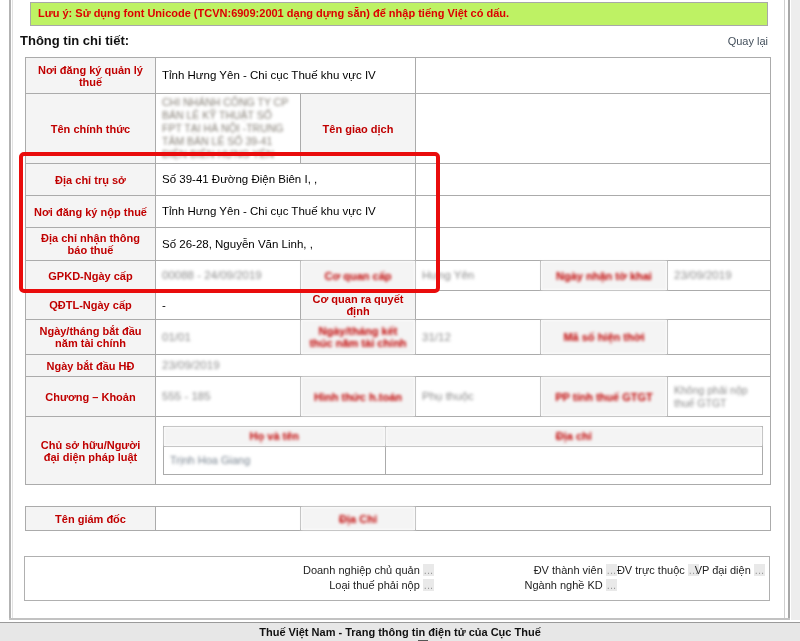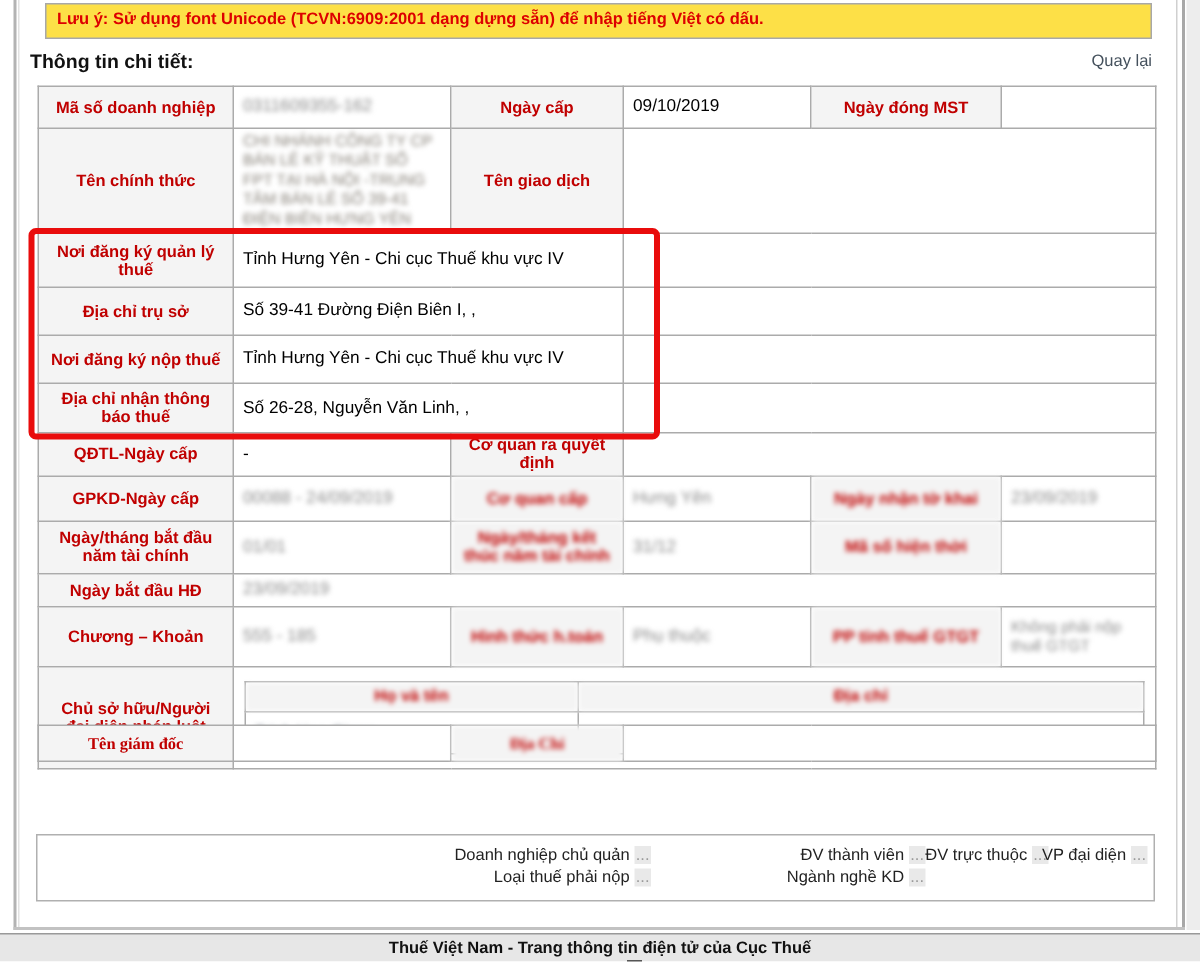--- a/index.html
+++ b/index.html
@@ -10,40 +10,40 @@
     font-family:"Liberation Sans","DejaVu Sans",sans-serif;
   }
   
   .vline { position:absolute; top:0; height:620px; }
   .panel-bottom { position:absolute; left:9px; top:618px; width:781px; height:2px; background:#c2c2c2; }
   .right-gutter { position:absolute; left:791px; top:0; width:9px; height:620px; background:#ededed; }
 
   
   .notice-box {
     position:absolute; left:30px; top:2px; width:738px; height:24px;
-    border:1px solid #a8a8a8; background:#fde047;
+    border:1px solid #a8a8a8; background:#bef264;
   }
   .notice-text {
     position:absolute; left:7px; top:4px;
     font-size:11px; font-weight:bold; color:#dd0000;
   }
 
   .page-title { position:absolute; left:20px; top:33px; font-size:13px; font-weight:bold; color:#111; }
   .back-link  { position:absolute; right:32px; top:35px; font-size:11px; color:#44505c; cursor:pointer; }
 
   
   table.detail { border-collapse:collapse; table-layout:fixed; width:745px; }
   table.detail td { border:1px solid #ababab; vertical-align:middle; padding:2px 6px; overflow:hidden; }
   td.lbl {
     background:#f4f4f4; color:#c00000; font-weight:bold;
     font-size:11px; text-align:center; line-height:12px;
   }
   td.val { background:#ffffff; font-size:11.5px; color:#000; text-align:left; padding-left:8px; line-height:13px; }
   .tbl-main { position:absolute; left:25px; top:57px; }
-  .tbl-exec { position:absolute; left:25px; top:483px;font-family:Liberation Serif, serif; }
+  .tbl-exec { position:absolute; left:25px; top:506px; }
 
   
   .blur      { filter:blur(1.7px); }
   .g-grey    { color:#8b8b8b; }
   .g-brown   { color:#857f76; font-size:10.5px; line-height:13px; }
   .g-blue    { color:#76828e; }
   .lbl-blur  { filter:blur(1.6px); }
 
   
   table.inner { border-collapse:collapse; table-layout:fixed; width:600px; margin:4px auto; }
@@ -92,67 +92,59 @@
 <table class="detail tbl-main">
   <colgroup>
     <col style="width:130px">
       <col style="width:145px">
       <col style="width:115px">
     <col style="width:125px">
       <col style="width:127px">
       <col style="width:103px">
   </colgroup>
   <tbody>
-      <tr style="height:28px">
-    <td class="lbl">Mã số doanh nghiệp</td>
-    <td class="val"><span class="blur g-grey">0311609355-162</span></td>
-    <td class="lbl">Ngày cấp</td>
-    <td class="val">09/10/2019</td>
-    <td class="lbl">Ngày đóng MST</td>
-    <td class="val"></td>
+  <tr style="height:36px">
+    <td class="lbl">Nơi đăng ký quản lý thuế</td>
+    <td class="val" colspan="2">Tỉnh Hưng Yên - Chi cục Thuế khu vực IV</td>
+    <td class="val" colspan="3"></td>
   </tr>
   <tr style="height:70px">
     <td class="lbl">Tên chính thức</td>
     <td class="val"><span class="blur g-brown">CHI NHÁNH CÔNG TY CP BÁN LẺ KỸ THUẬT SỐ FPT TẠI HÀ NỘI -TRUNG TÂM BÁN LẺ SỐ 39-41 ĐIỆN BIÊN HƯNG YÊN</span></td>
     <td class="lbl">Tên giao dịch</td>
     <td class="val" colspan="3"></td>
   </tr>
-  <tr style="height:36px">
-    <td class="lbl">Nơi đăng ký quản lý thuế</td>
-    <td class="val" colspan="2">Tỉnh Hưng Yên - Chi cục Thuế khu vực IV</td>
-    <td class="val" colspan="3"></td>
-  </tr>
   <tr style="height:32px">
     <td class="lbl">Địa chỉ trụ sở</td>
     <td class="val" colspan="2">Số 39-41 Đường Điện Biên I, ,</td>
     <td class="val" colspan="3"></td>
   </tr>
   <tr style="height:32px">
     <td class="lbl">Nơi đăng ký nộp thuế</td>
     <td class="val" colspan="2">Tỉnh Hưng Yên - Chi cục Thuế khu vực IV</td>
     <td class="val" colspan="3"></td>
   </tr>
   <tr style="height:33px">
     <td class="lbl">Địa chỉ nhận thông báo thuế</td>
     <td class="val" colspan="2">Số 26-28, Nguyễn Văn Linh, ,</td>
-    <td class="val" colspan="3"></td>
-  </tr>
-  <tr style="height:25px">
-    <td class="lbl">QĐTL-Ngày cấp</td>
-    <td class="val">-</td>
-    <td class="lbl">Cơ quan ra quyết định</td>
     <td class="val" colspan="3"></td>
   </tr>
   <tr style="height:30px">
     <td class="lbl">GPKD-Ngày cấp</td>
     <td class="val"><span class="blur g-grey">00088 - 24/09/2019</span></td>
     <td class="lbl lbl-blur">Cơ quan cấp</td>
     <td class="val"><span class="blur g-grey">Hưng Yên</span></td>
     <td class="lbl lbl-blur">Ngày nhận tờ khai</td>
     <td class="val"><span class="blur g-grey">23/09/2019</span></td>
+  </tr>
+  <tr style="height:25px">
+    <td class="lbl">QĐTL-Ngày cấp</td>
+    <td class="val">-</td>
+    <td class="lbl">Cơ quan ra quyết định</td>
+    <td class="val" colspan="3"></td>
   </tr>
   <tr style="height:35px">
     <td class="lbl">Ngày/tháng bắt đầu năm tài chính</td>
     <td class="val"><span class="blur g-grey">01/01</span></td>
     <td class="lbl lbl-blur">Ngày/tháng kết thúc năm tài chính</td>
     <td class="val"><span class="blur g-grey">31/12</span></td>
     <td class="lbl lbl-blur">Mã số hiện thời</td>
     <td class="val"></td>
   </tr>
   <tr style="height:22px">

